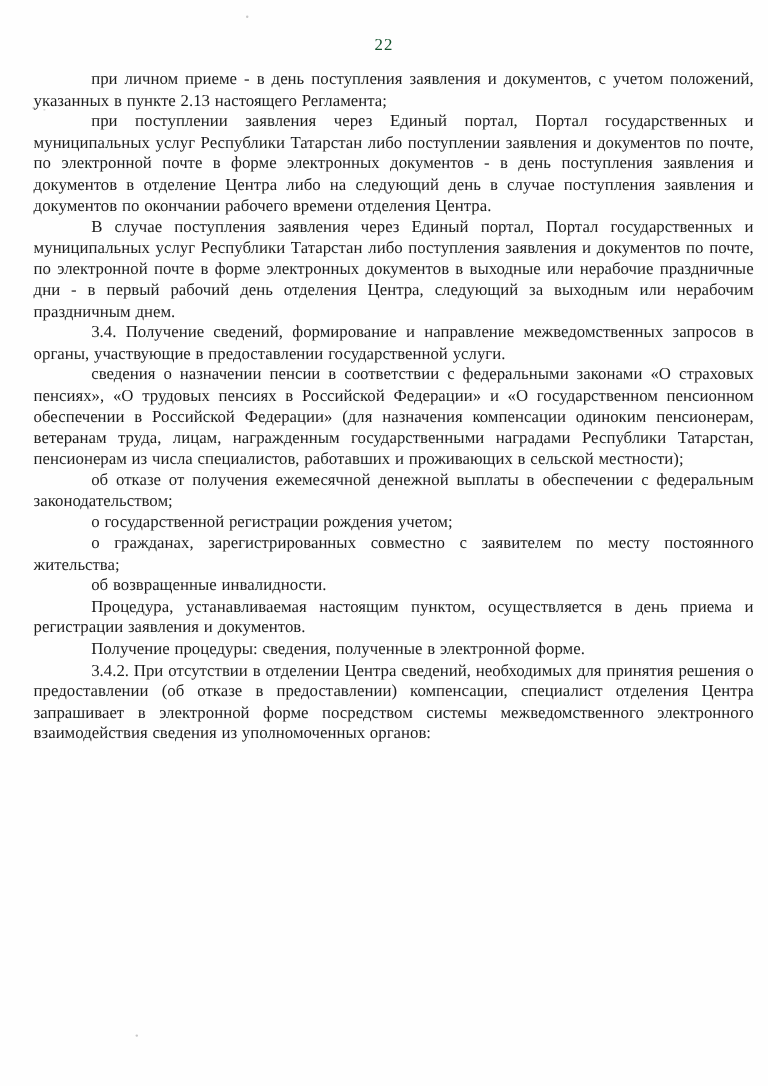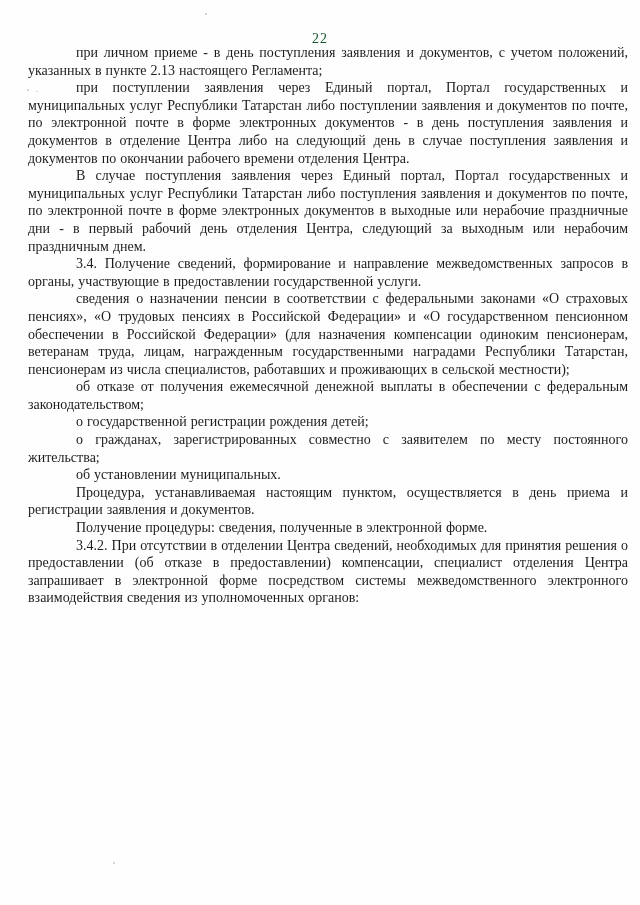--- a/index.html
+++ b/index.html
@@ -21,21 +21,21 @@
     top: 31px;
     left: 0;
     width: 640px;
     text-align: center;
     font-size: 14px;
     letter-spacing: 1px;
     color: #14532d;
   }
   .text-block {
     position: absolute;
-    top: 44px;
+    top: 58px;
     left: 28px;
     width: 600px;
   }
   .text-block p {
     margin: 0;
     padding: 0;
     font-size: 14px;
     line-height: 17.6px;
     text-align: justify;
     text-indent: 48px;
@@ -61,23 +61,23 @@
 
   <div class="page-number">22</div>
 
   <div class="text-block">
     <p>при личном приеме - в день поступления заявления и документов, с учетом положений, указанных в пункте 2.13 настоящего Регламента;</p>
     <p>при поступлении заявления через Единый портал, Портал государственных и муниципальных услуг Республики Татарстан либо поступлении заявления и документов по почте, по электронной почте в форме электронных документов - в день поступления заявления и документов в отделение Центра либо на следующий день в случае поступления заявления и документов по окончании рабочего времени отделения Центра.</p>
     <p>В случае поступления заявления через Единый портал, Портал государственных и муниципальных услуг Республики Татарстан либо поступления заявления и документов по почте, по электронной почте в форме электронных документов в выходные или нерабочие праздничные дни - в первый рабочий день отделения Центра, следующий за выходным или нерабочим праздничным днем.</p>
     <p>3.4. Получение сведений, формирование и направление межведомственных запросов в органы, участвующие в предоставлении государственной услуги.</p>
     <p>сведения о назначении пенсии в соответствии с федеральными законами «О страховых пенсиях», «О трудовых пенсиях в Российской Федерации» и «О государственном пенсионном обеспечении в Российской Федерации» (для назначения компенсации одиноким пенсионерам, ветеранам труда, лицам, награжденным государственными наградами Республики Татарстан, пенсионерам из числа специалистов, работавших и проживающих в сельской местности);</p>
     <p>об отказе от получения ежемесячной денежной выплаты в обеспечении с федеральным законодательством;</p>
-    <p>о государственной регистрации рождения детей;</p>
+    <p>о государственной регистрации рождения учетом;</p>
     <p>о гражданах, зарегистрированных совместно с заявителем по месту постоянного жительства;</p>
-    <p>об установлении муниципальных.</p>
+    <p>об возвращенные инвалидности.</p>
     <p>Процедура, устанавливаемая настоящим пунктом, осуществляется в день приема и регистрации заявления и документов.</p>
     <p>Получение процедуры: сведения, полученные в электронной форме.</p>
     <p>3.4.2. При отсутствии в отделении Центра сведений, необходимых для принятия решения о предоставлении (об отказе в предоставлении) компенсации, специалист отделения Центра запрашивает в электронной форме посредством системы межведомственного электронного взаимодействия сведения из уполномоченных органов:</p>
   </div>
 
   <span class="speck speck-1"></span>
   <span class="speck speck-2"></span>
   <span class="speck speck-3"></span>
   <span class="speck speck-4"></span>
   <span class="speck speck-5"></span>

